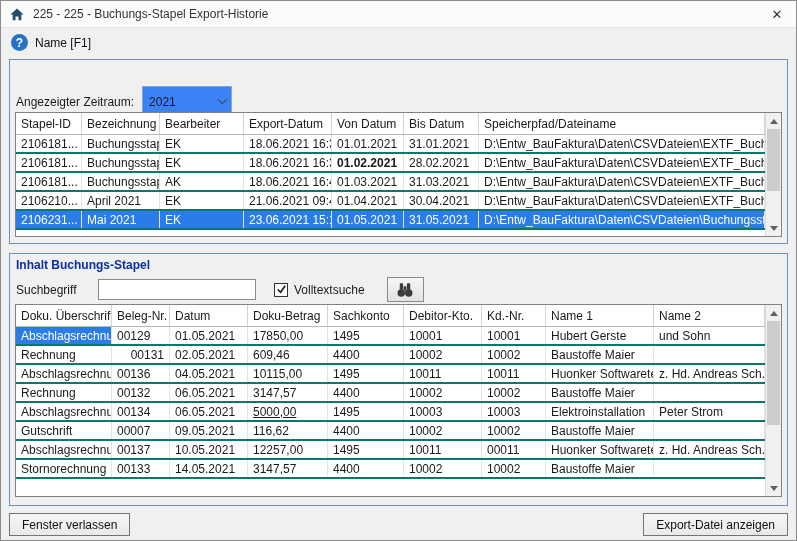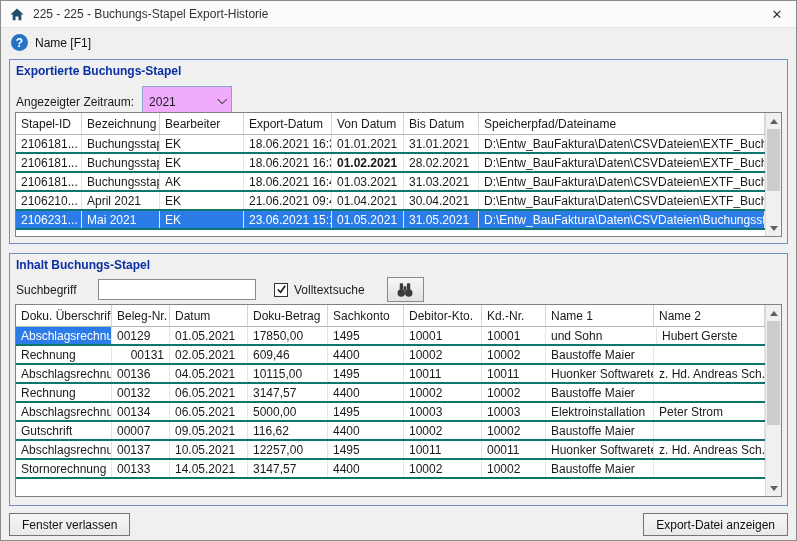--- a/index.html
+++ b/index.html
@@ -44,21 +44,21 @@
   }
   .gb1 { top: 58px; height: 185px; }
   .gb2 { top: 252px; height: 253px; }
   .gb-title {
     color: var(--group_title, #0a2fa4);
     font-weight: bold; padding: 4px 6px 0 6px;
   }
   
   .period-row { position: absolute; left: 6px; top: 26px; display: flex; align-items: center; gap: 8px; }
   .combo {
-    width: 90px; height: 31px; background: #f0abfc;
+    width: 90px; height: 31px; background: #3b82f6;
     border: 1px solid #86a7cf;
     display: flex; align-items: center; padding: 0 6px; cursor: default;
   }
   .combo .chev {
     margin-left: auto; width: 7px; height: 7px;
     border-right: 1.6px solid #4a4a4a; border-bottom: 1.6px solid #4a4a4a;
     transform: rotate(45deg) translate(-1px,-2px);
   }
   
   .search-row { position: absolute; left: 6px; top: 23px; display: flex; align-items: center; }
@@ -133,21 +133,20 @@
   <span class="title-text">225 - 225 - Buchungs-Stapel Export-Historie</span>
   <span class="close-btn">✕</span>
 </div>
 
 <div class="toolbar">
   <span class="help-circle">?</span>
   <span class="help-label">Name [F1]</span>
 </div>
 
 <div class="groupbox gb1">
-  <div class="gb-title">Exportierte Buchungs-Stapel</div>
 
   <div class="period-row">
     <span>Angezeigter Zeitraum:</span>
     <div class="combo">
       <span>2021</span>
       <span class="chev"></span>
     </div>
   </div>
 
   <div class="tablebox tb1">
@@ -260,22 +259,22 @@
           <div class="tcell flex">Name 2</div>
         </div>
         <div class="trow">
           <div class="tcell sel-cell" style="width: 96px;">Abschlagsrechnung 1</div>
           <div class="tcell" style="width: 58px;">00129</div>
           <div class="tcell" style="width: 78px;">01.05.2021</div>
           <div class="tcell" style="width: 80px;">17850,00</div>
           <div class="tcell" style="width: 76px;">1495</div>
           <div class="tcell" style="width: 78px;">10001</div>
           <div class="tcell" style="width: 64px;">10001</div>
+          <div class="tcell" style="width: 108px;">Hubert Gerste</div>
           <div class="tcell flex">und Sohn</div>
-          <div class="tcell" style="width: 108px;">Hubert Gerste</div>
         </div>
         <div class="trow">
           <div class="tcell" style="width: 96px;">Rechnung</div>
           <div class="tcell" style="width: 58px; text-align: right;">00131</div>
           <div class="tcell" style="width: 78px;">02.05.2021</div>
           <div class="tcell" style="width: 80px;">609,46</div>
           <div class="tcell" style="width: 76px;">4400</div>
           <div class="tcell" style="width: 78px;">10002</div>
           <div class="tcell" style="width: 64px;">10002</div>
           <div class="tcell" style="width: 108px;">Baustoffe Maier</div>
@@ -300,21 +299,21 @@
           <div class="tcell" style="width: 76px;">4400</div>
           <div class="tcell" style="width: 78px;">10002</div>
           <div class="tcell" style="width: 64px;">10002</div>
           <div class="tcell" style="width: 108px;">Baustoffe Maier</div>
           <div class="tcell flex"></div>
         </div>
         <div class="trow">
           <div class="tcell" style="width: 96px;">Abschlagsrechnung</div>
           <div class="tcell" style="width: 58px;">00134</div>
           <div class="tcell" style="width: 78px;">06.05.2021</div>
-          <div class="tcell" style="width: 80px;">5000,00</div>
+          <div class="tcell" style="width: 80px; text-decoration: underline;">5000,00</div>
           <div class="tcell" style="width: 76px;">1495</div>
           <div class="tcell" style="width: 78px;">10003</div>
           <div class="tcell" style="width: 64px;">10003</div>
           <div class="tcell" style="width: 108px;">Elektroinstallation</div>
           <div class="tcell flex">Peter Strom</div>
         </div>
         <div class="trow">
           <div class="tcell" style="width: 96px;">Gutschrift</div>
           <div class="tcell" style="width: 58px;">00007</div>
           <div class="tcell" style="width: 78px;">09.05.2021</div>

